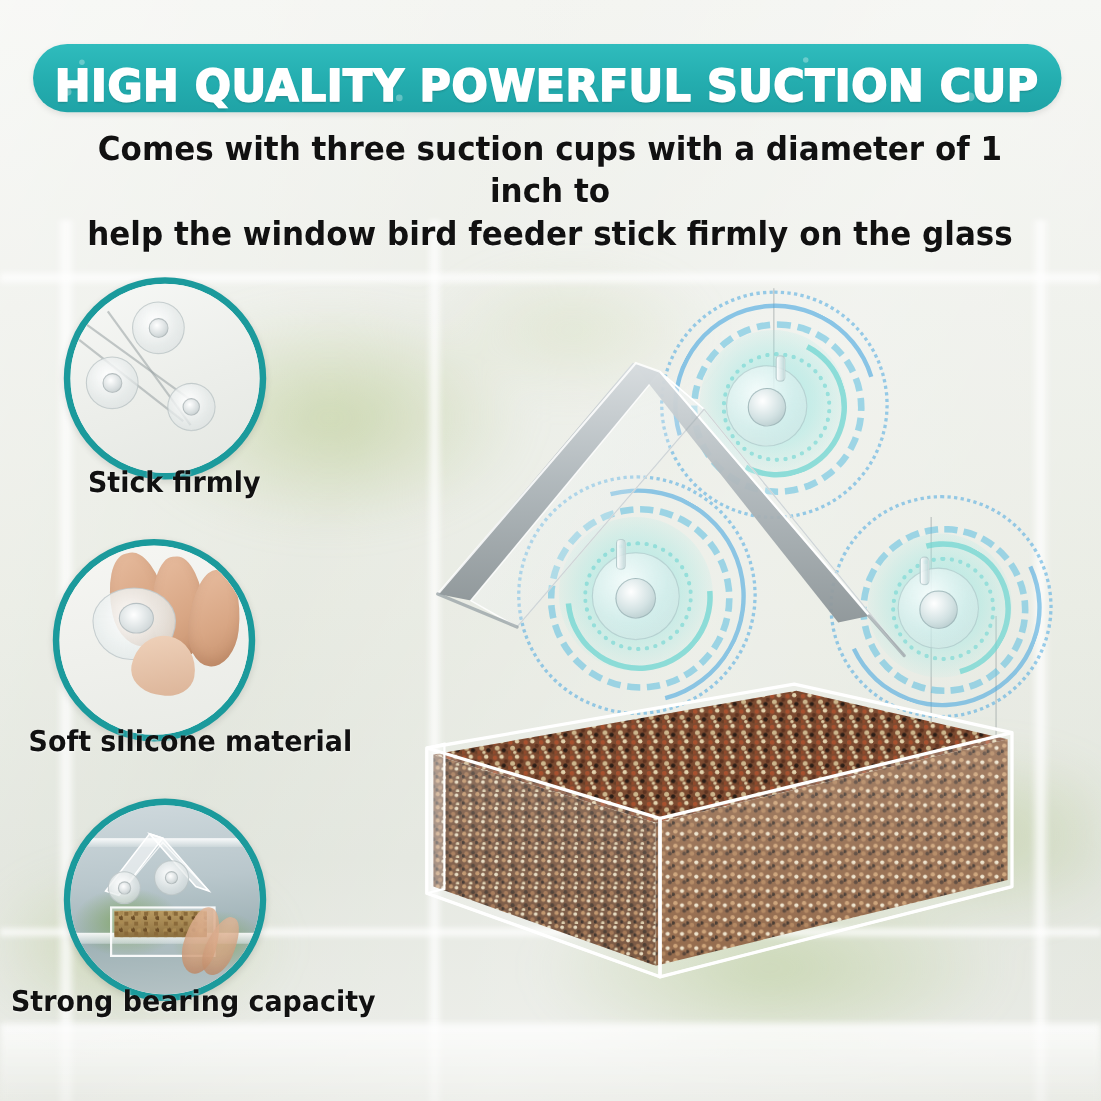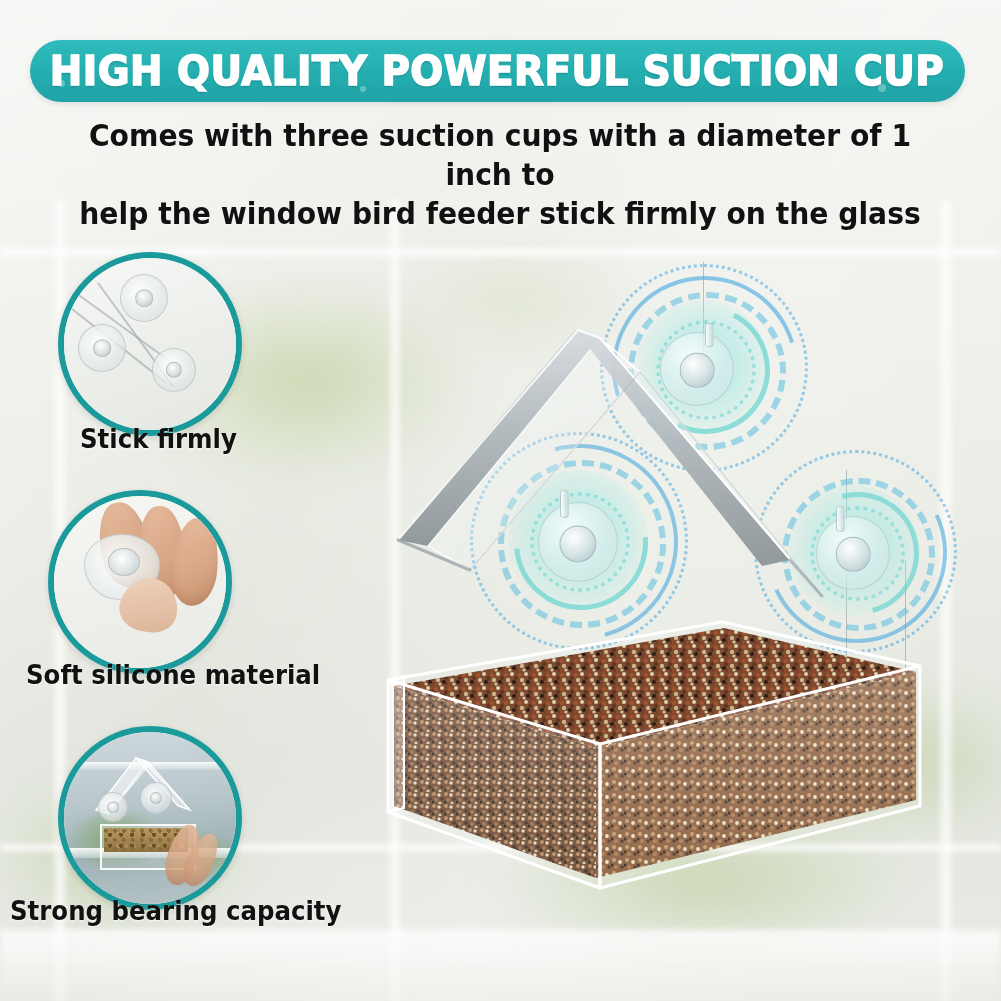--- a/index.html
+++ b/index.html
@@ -32,21 +32,21 @@
     background:linear-gradient(180deg,rgba(255,255,255,.82),rgba(232,234,228,.55));
     filter:blur(3px);}
   .glasshaze{position:absolute;inset:0;
     background:linear-gradient(115deg,rgba(255,255,255,.42) 0%,rgba(255,255,255,.05) 35%,rgba(255,255,255,.30) 62%,rgba(255,255,255,.08) 100%);}
 
   
   .banner{position:absolute;left:30px;top:40px;width:935px;height:62px;
     border-radius:31px;
     background:linear-gradient(180deg,#2fbcbd 0%,#24adaf 55%,#1fa3a6 100%);
     box-shadow:0 2px 6px rgba(0,0,0,.10);
-    display:flex;align-items:center;justify-content:center;overflow:hidden;}
+    display:flex;align-items:flex-end;justify-content:center;overflow:hidden;}
   .banner .sparkle{position:absolute;border-radius:50%;background:rgba(255,255,255,.30);}
   .banner-text{
     position:relative;
     font-family:"DejaVu Sans", sans-serif;
     font-weight:bold;font-size:40px;letter-spacing:.5px;
     color:#ffffff;white-space:nowrap;
     transform:scaleX(.97);
     text-shadow:
       0 0 1px #fff, 0 0 1px #fff,
       0 2px 2px rgba(0,0,0,.18);

